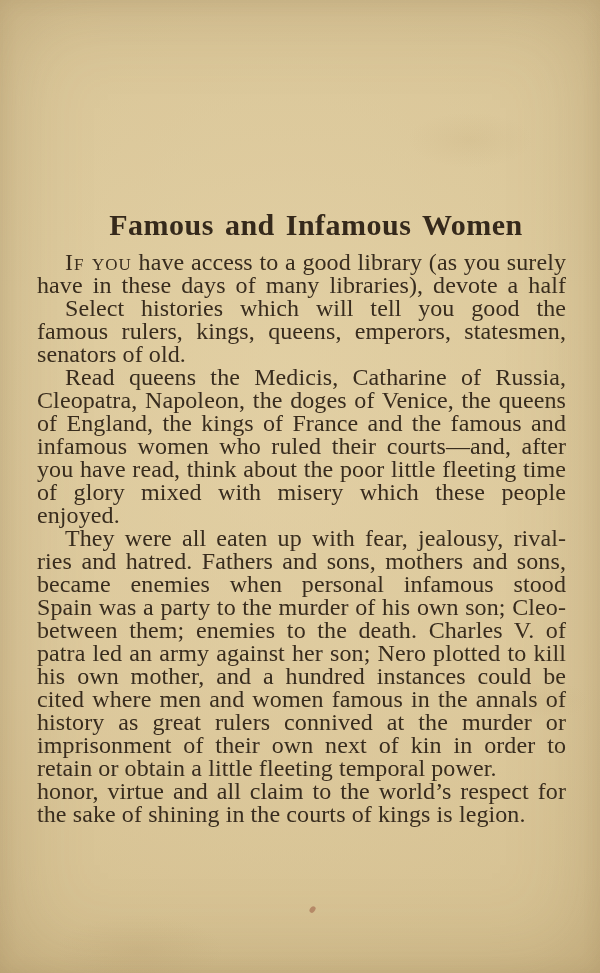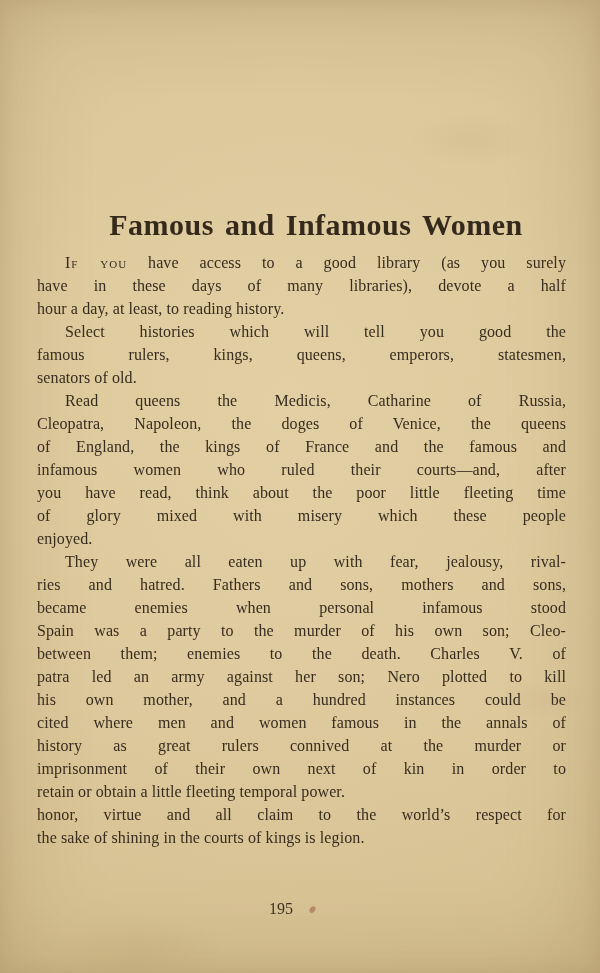--- a/index.html
+++ b/index.html
@@ -34,21 +34,21 @@
     color: #35291b;
     letter-spacing: 0.5px;
     word-spacing: 3px;
   }
   .body-text {
     position: absolute;
     top: 251px;
     left: 37px;
     width: 529px;
     color: #382c1e;
-    font-size: 16px;
+    font-size: 24px;
   }
   .line {
     height: 23px;
     line-height: 23px;
     text-align: justify;
     text-align-last: justify;
     white-space: nowrap;
     letter-spacing: 0.1px;
   }
   .line.para-end {
@@ -98,21 +98,20 @@
 </style>
 </head>
 <body>
 
 <div class="page">
   <div class="mottle"></div>
   <h1 class="page-title" style="margin:16px; font-weight:bold;">Famous and Infamous Women</h1>
   <div class="body-text">
       <div class="line indent"><span class="lead-smallcaps">If you</span> have access to a good library (as you surely</div>
       <div class="line">have in these days of many libraries), devote a half</div>
-      <div class="line para-end">hour a day, at least, to reading history.</div>
       <div class="line indent">Select histories which will tell you good the</div>
       <div class="line">famous rulers, kings, queens, emperors, statesmen,</div>
       <div class="line para-end">senators of old.</div>
       <div class="line indent">Read queens the Medicis, Catharine of Russia,</div>
       <div class="line">Cleopatra, Napoleon, the doges of Venice, the queens</div>
       <div class="line">of England, the kings of France and the famous and</div>
       <div class="line">infamous women who ruled their courts—and, after</div>
       <div class="line">you have read, think about the poor little fleeting time</div>
       <div class="line">of glory mixed with misery which these people</div>
       <div class="line para-end">enjoyed.</div>
@@ -123,18 +122,15 @@
       <div class="line">between them; enemies to the death.  Charles V. of</div>
       <div class="line">patra led an army against her son; Nero plotted to kill</div>
       <div class="line">his own mother, and a hundred instances could be</div>
       <div class="line">cited where men and women famous in the annals of</div>
       <div class="line">history as great rulers connived at the murder or</div>
       <div class="line">imprisonment of their own next of kin in order to</div>
       <div class="line para-end">retain or obtain a little fleeting temporal power.</div>
       <div class="line">honor, virtue and all claim to the world’s respect for</div>
       <div class="line para-end">the sake of shining in the courts of kings is legion.</div>
     </div>
-  <div class="page-number">
-    <span class="num">195</span>
-  </div>
   <div class="ink-speck"></div>
   <div class="vignette"></div>
 </div>
 
 </body></html>

